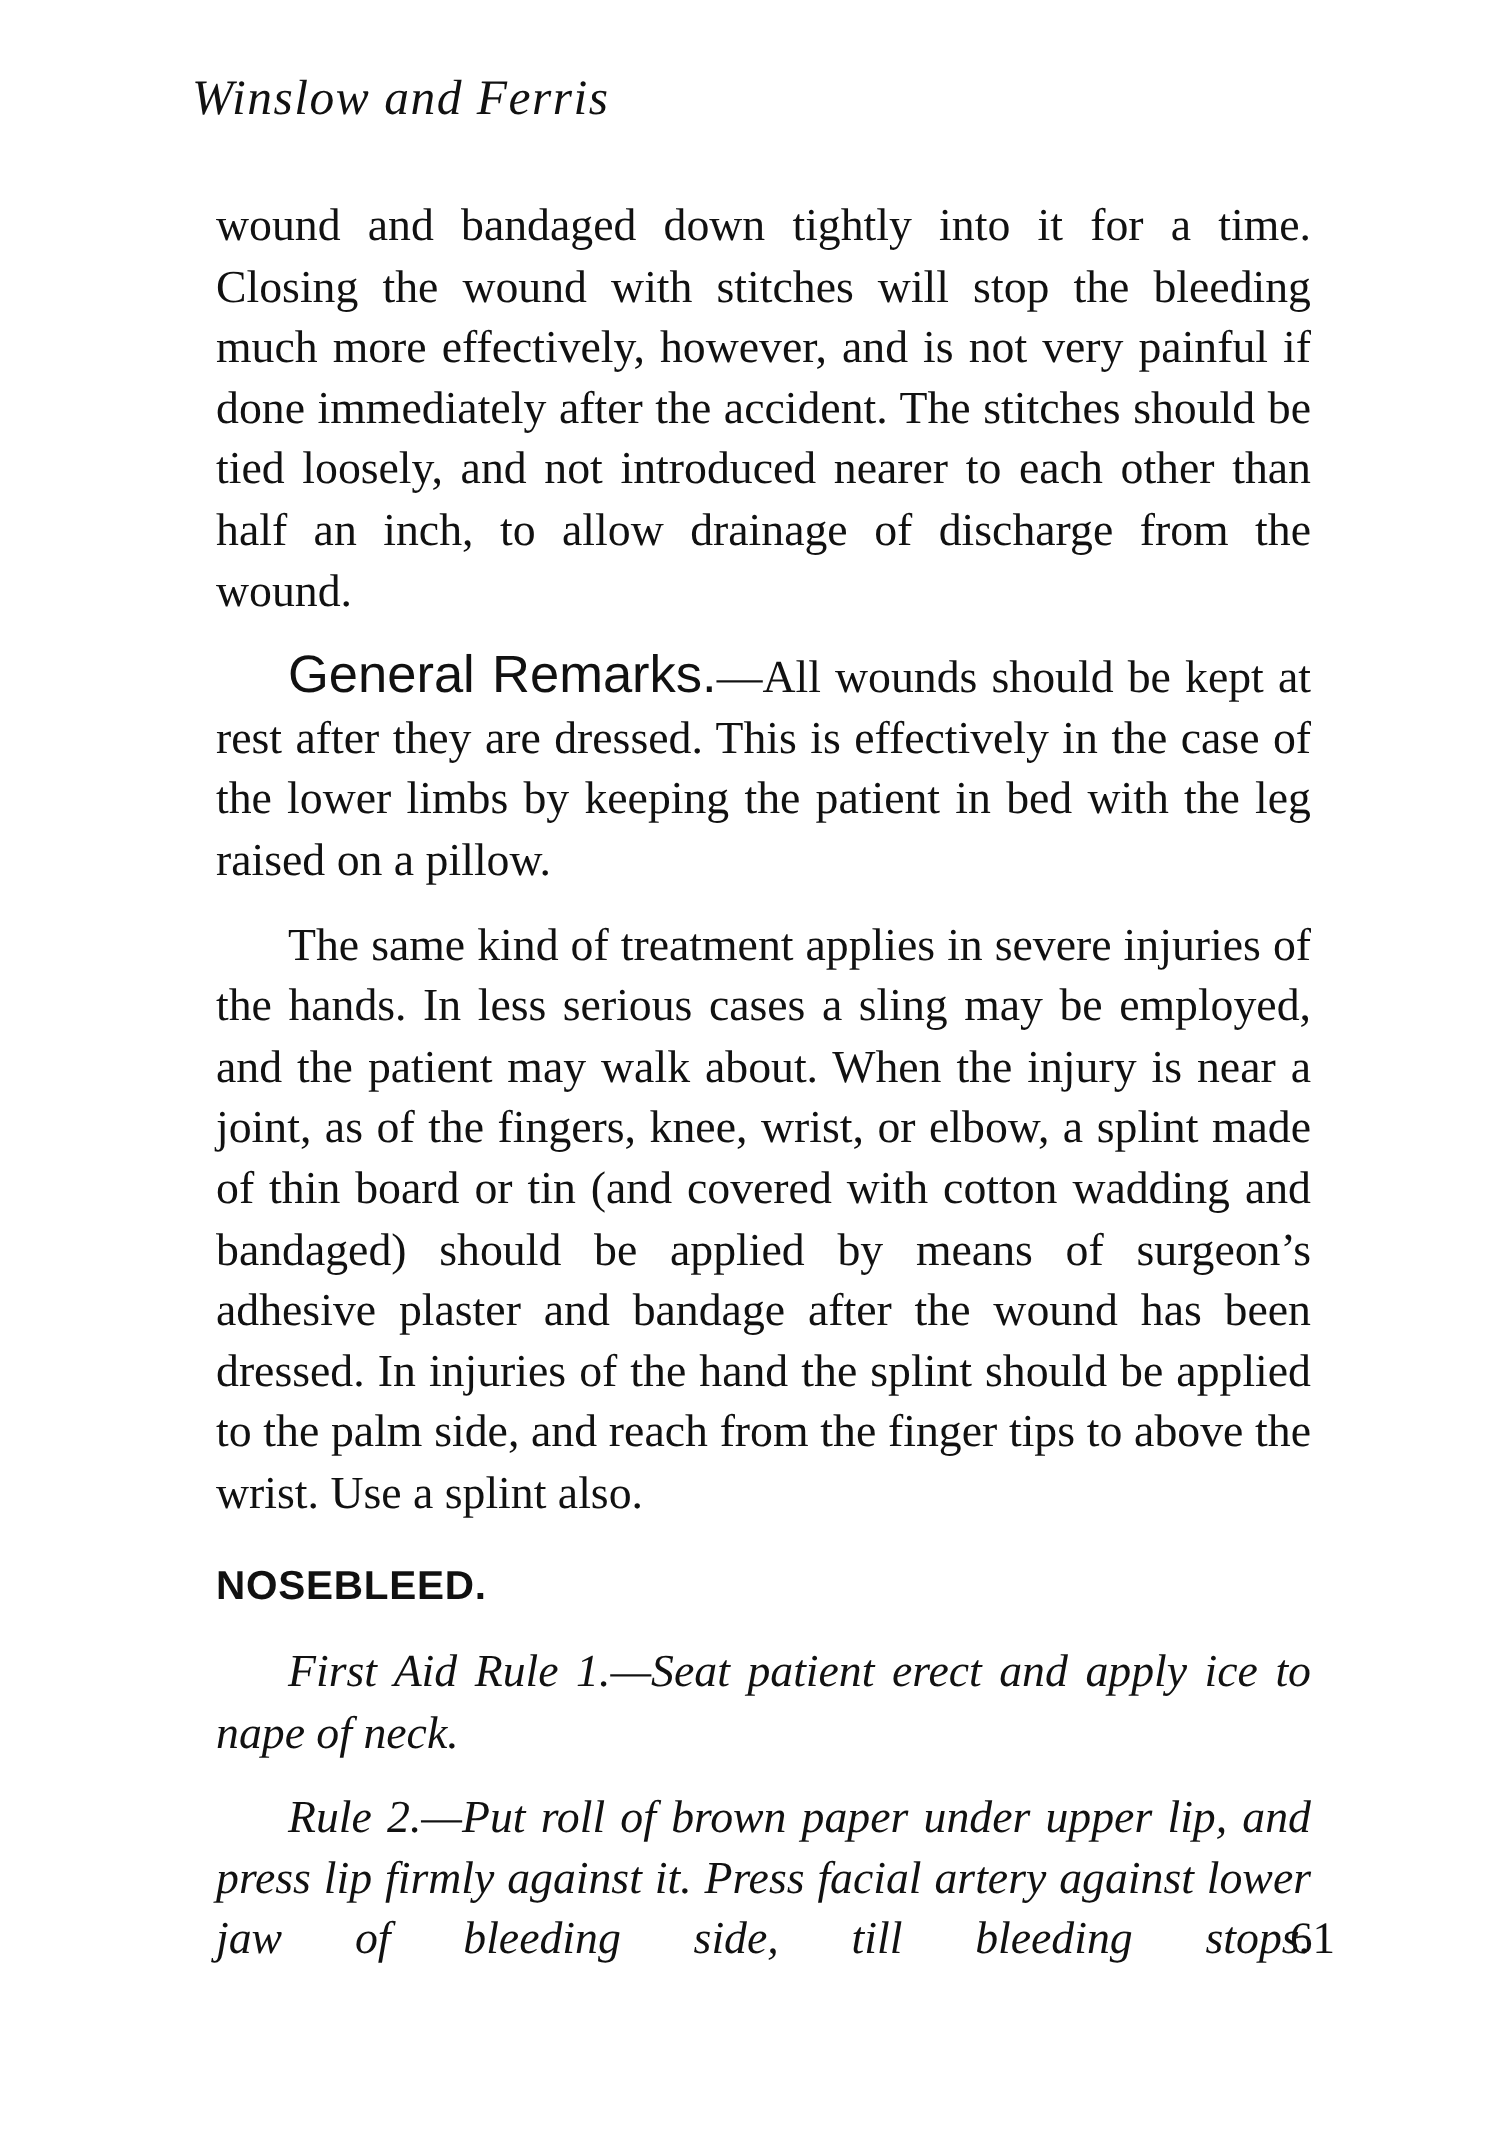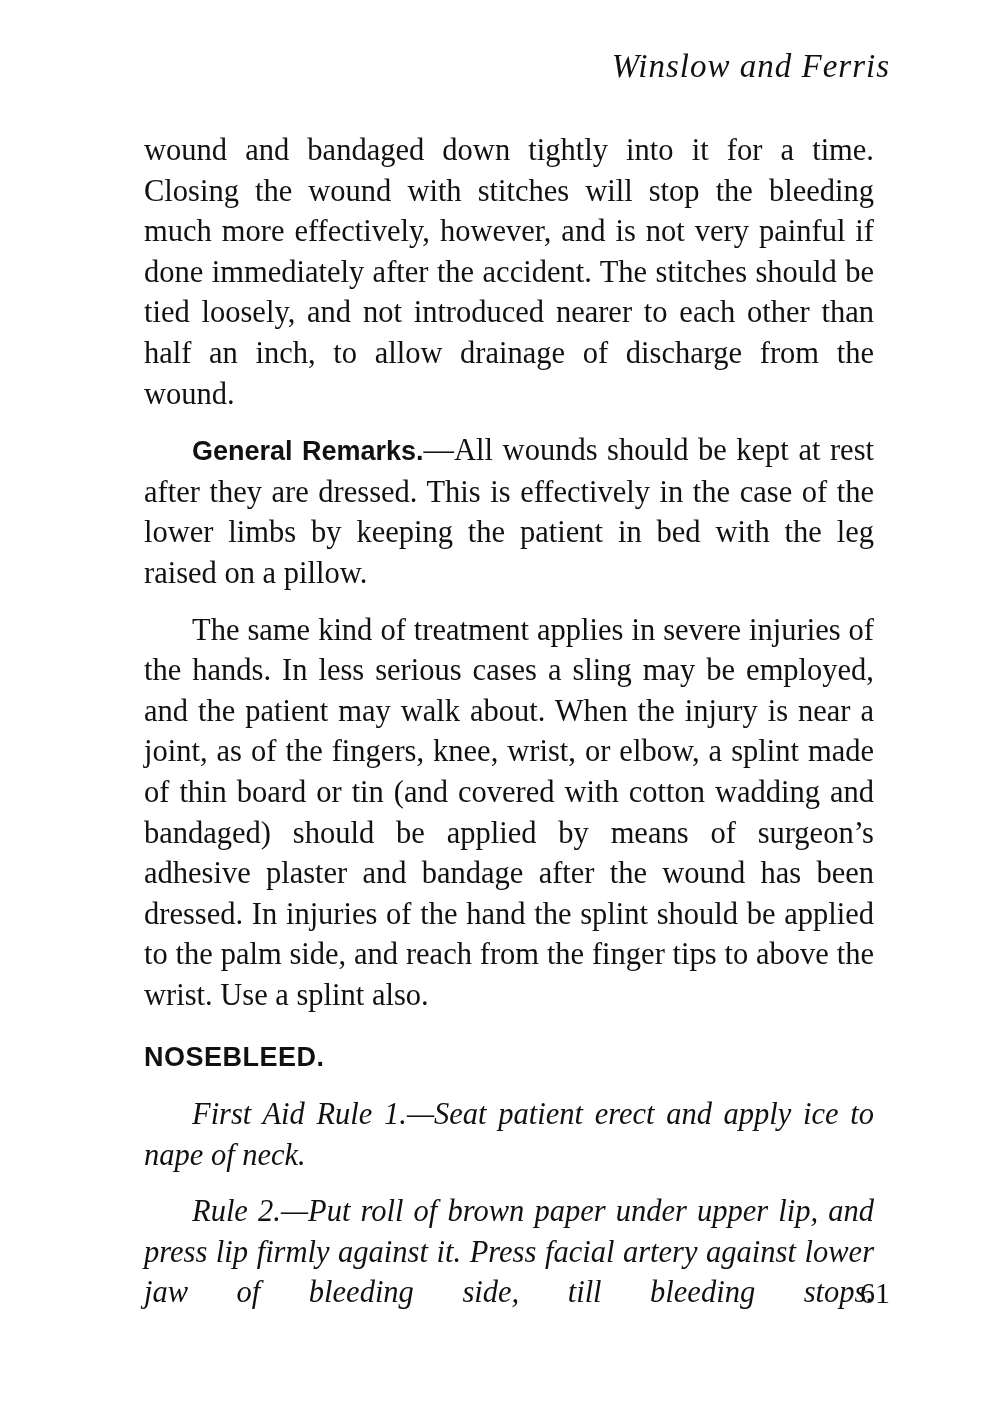--- a/index.html
+++ b/index.html
@@ -1,26 +1,26 @@
 <!DOCTYPE html>
 <html><head>
 <meta charset="utf-8">
 <style>
   html, body { margin: 0; padding: 0; background: #ffffff; }
   body { width: 1000px; height: 1428px; position: relative; overflow: hidden;
          font-family: "Liberation Serif", "DejaVu Serif", serif; color: #111; }
   .page { position: absolute; left: 128px; top: 0; width: 762px; }
-  .running-head { position: absolute; top: 48px; left: 0; width: 762px; text-align: right;
+  .running-head { position: absolute; top: 48px; left: 0; width: 762px; text-align: left;
                   font-style: italic; font-size: 33px; letter-spacing: 1px; }
   .body { position: absolute; top: 114px; left: 0; width: 762px; font-size: 30.5px;
           line-height: 40.6px; text-align: justify; }
   .body p { margin: 16px; }
   .indent { text-indent: 48px; }
-  .run-in { font-family: "Liberation Sans", "DejaVu Sans", sans-serif; font-weight: bold;
-            font-size: 27px; }
+  .run-in { font-family: "Liberation Sans", "DejaVu Sans", sans-serif; font-weight: normal;
+            font-size: 35px; }
   .section-head { margin-top: 22px !important; margin-bottom: 4px !important;
                   font-family: Liberation Sans, sans-serif; font-weight: bold;
                   font-size: 27px; letter-spacing: 0.5px; }
   .italic { font-style: italic; }
   .folio { position: absolute; top: 1276px; left: 0; width: 762px; text-align: right;
            font-size: 30px; }
   .last-left { text-align-last: left; }
   .last-justify { text-align-last: justify; }
 </style>
 </head>

